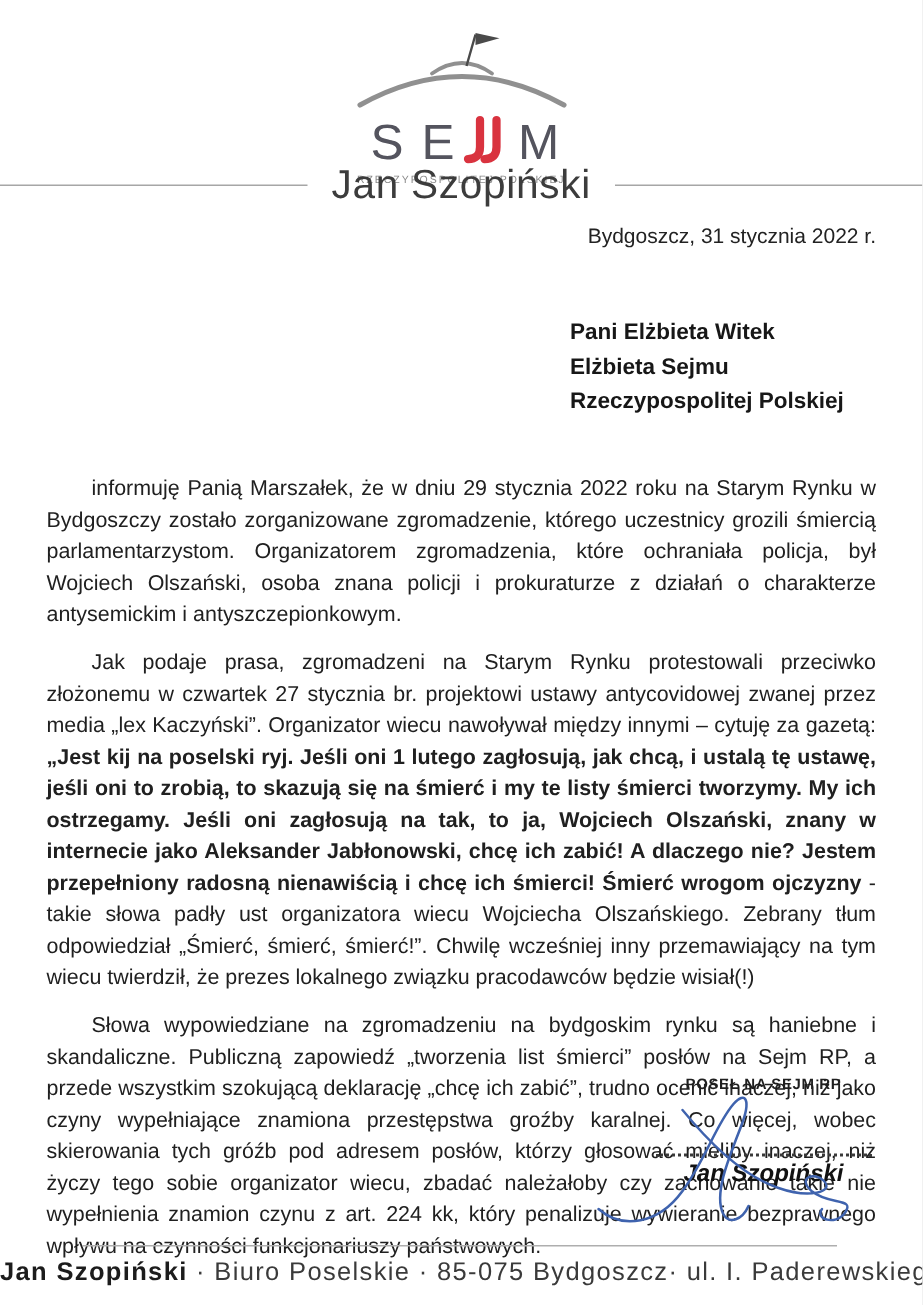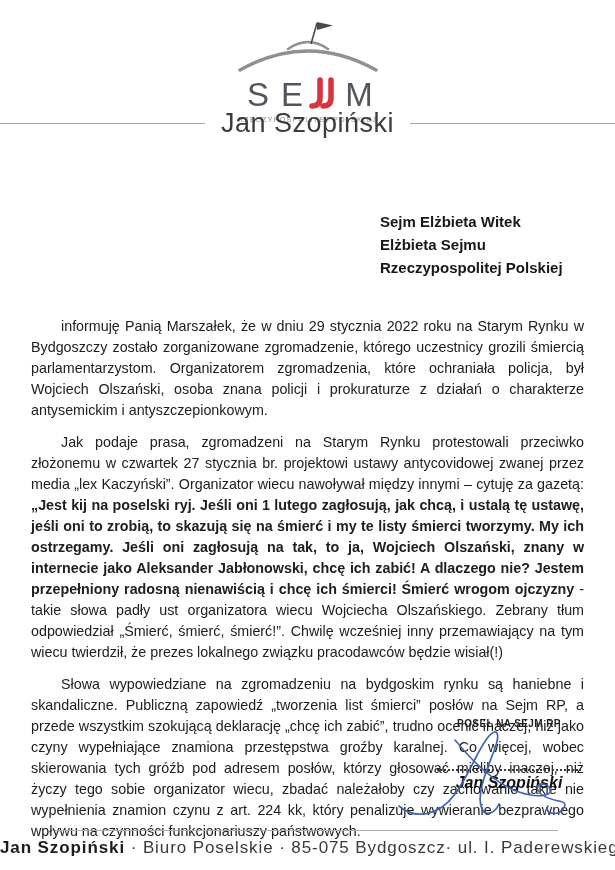--- a/index.html
+++ b/index.html
@@ -65,23 +65,24 @@
     </svg>
     <div class="logo-subtitle">RZECZYPOSPOLITEJ POLSKIEJ</div>
   </div>
 
   <div class="name-rule">
     <div class="rule"></div>
     <div class="name">Jan Szopiński</div>
     <div class="rule"></div>
   </div>
 
+  <div class="date-line">Bydgoszcz, 31 stycznia 2022 r.</div>
 
   <div class="recipient">
-    <div>Sejm Elżbieta Witek</div>
+    <div>Pani Elżbieta Witek</div>
     <div>Elżbieta Sejmu</div>
     <div>Rzeczypospolitej Polskiej</div>
   </div>
 
   <div class="body-text">
     <p>informuję Panią Marszałek, że w dniu 29 stycznia 2022 roku na Starym Rynku w Bydgoszczy zostało zorganizowane zgromadzenie, którego uczestnicy grozili śmiercią parlamentarzystom. Organizatorem zgromadzenia, które ochraniała policja, był Wojciech Olszański, osoba znana policji i prokuraturze z działań o charakterze antysemickim i antyszczepionkowym.</p>
     <p><span>Jak podaje prasa, zgromadzeni na Starym Rynku protestowali przeciwko złożonemu w czwartek 27 stycznia br. projektowi ustawy antycovidowej zwanej przez media „lex Kaczyński”. Organizator wiecu nawoływał między innymi – cytuję za gazetą: </span><span class="quote">„Jest kij na poselski ryj. Jeśli oni 1 lutego zagłosują, jak chcą, i ustalą tę ustawę, jeśli oni to zrobią, to skazują się na śmierć i my te listy śmierci tworzymy. My ich ostrzegamy. Jeśli oni zagłosują na tak, to ja, Wojciech Olszański, znany w internecie jako Aleksander Jabłonowski, chcę ich zabić! A dlaczego nie? Jestem przepełniony radosną nienawiścią i chcę ich śmierci! Śmierć wrogom ojczyzny</span><span> - takie słowa padły ust organizatora wiecu Wojciecha Olszańskiego. Zebrany tłum odpowiedział „Śmierć, śmierć, śmierć!”. Chwilę wcześniej inny przemawiający na tym wiecu twierdził, że prezes lokalnego związku pracodawców będzie wisiał(!)</span></p>
     <p>Słowa wypowiedziane na zgromadzeniu na bydgoskim rynku są haniebne i skandaliczne. Publiczną zapowiedź „tworzenia list śmierci” posłów na Sejm RP, a przede wszystkim szokującą deklarację „chcę ich zabić”, trudno ocenić inaczej, niż jako czyny wypełniające znamiona przestępstwa groźby karalnej. Co więcej, wobec skierowania tych gróźb pod adresem posłów, którzy głosować mieliby inaczej, niż życzy tego sobie organizator wiecu, zbadać należałoby czy zachowanie takie nie wypełnienia znamion czynu z art. 224 kk, który penalizuje wywieranie bezprawnego wpływu na czynności funkcjonariuszy państwowych.</p>
   </div>
 

